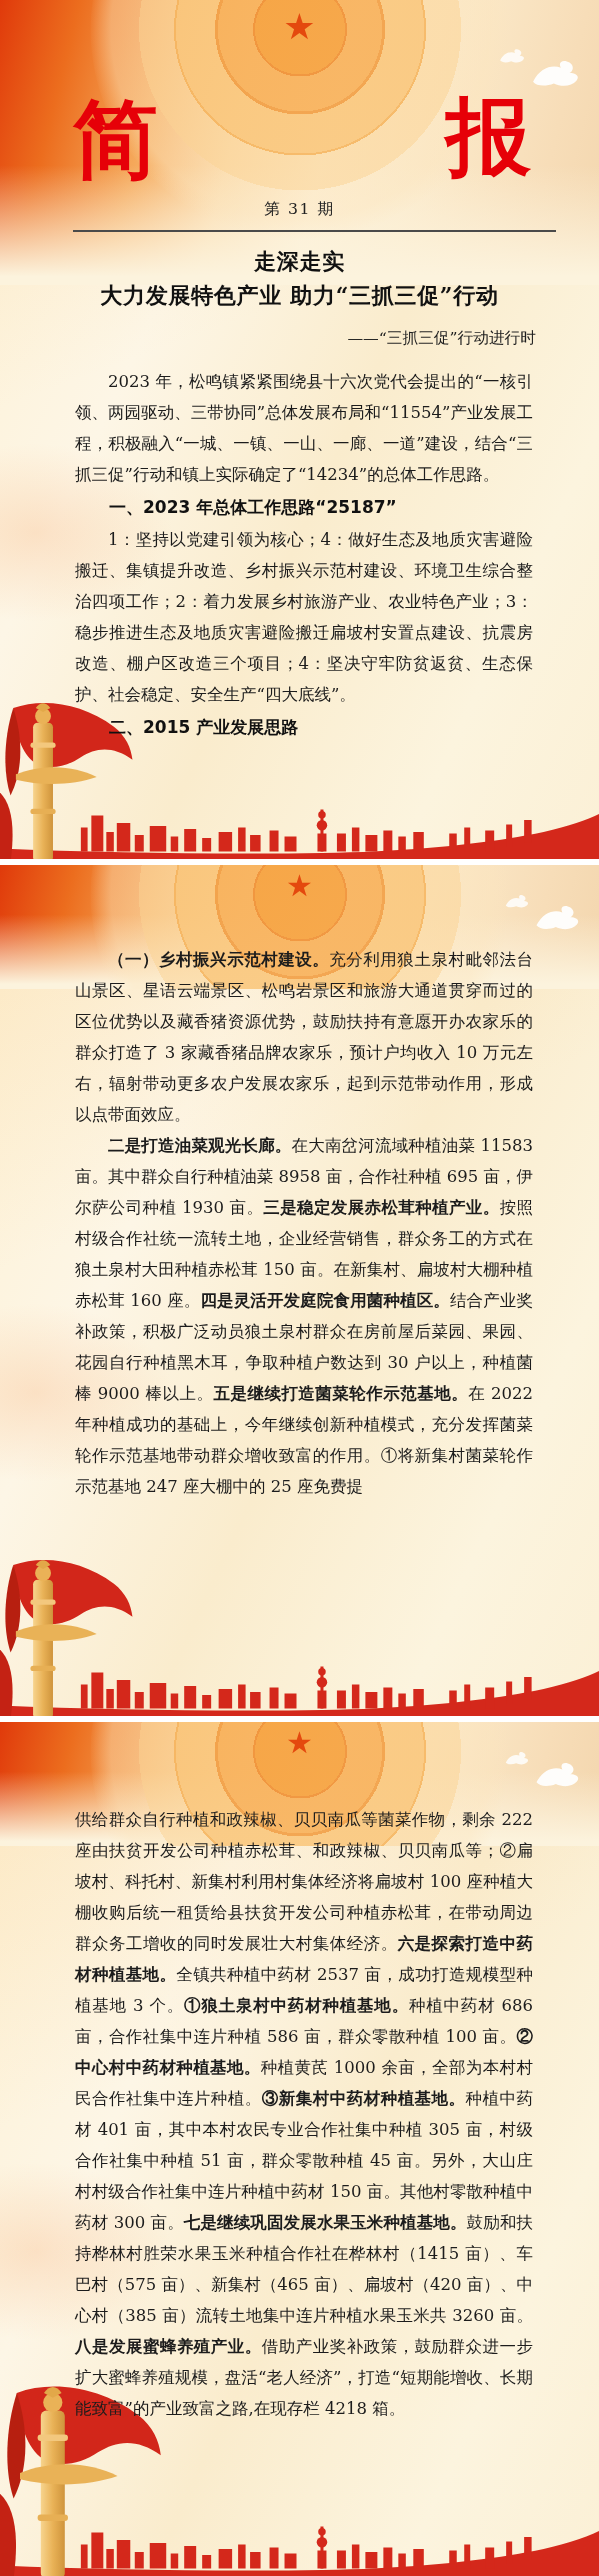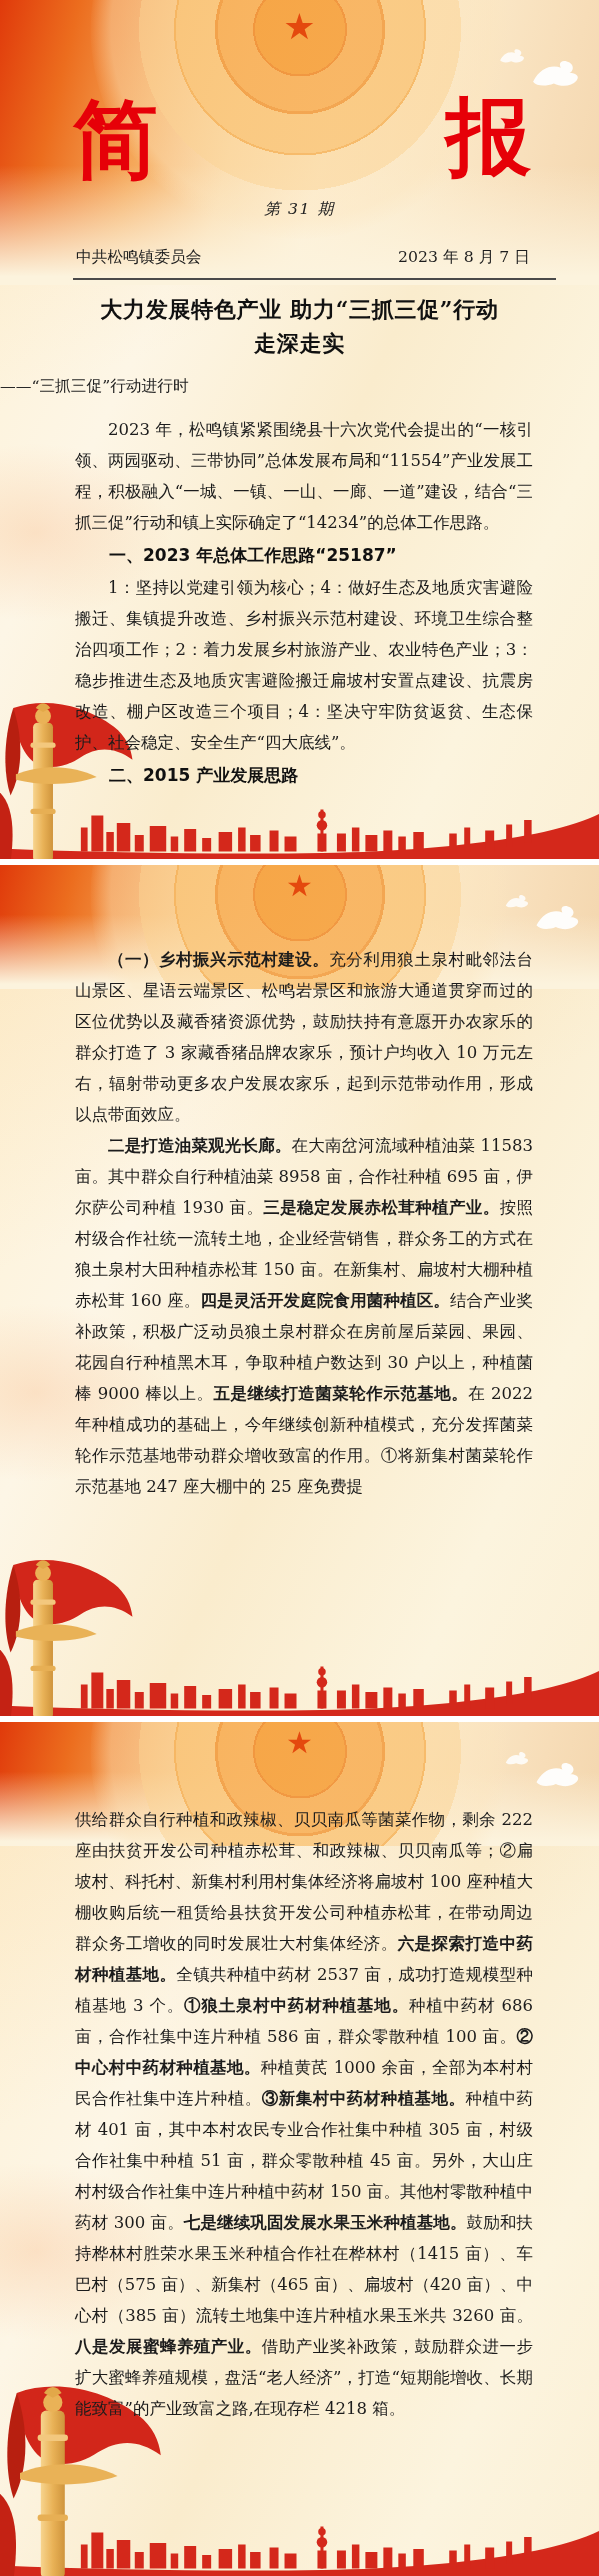--- a/index.html
+++ b/index.html
@@ -47,28 +47,28 @@
   .band.short .doves{top:27px;}
 
   
   .mast-char{position:absolute;font-family:"DejaVu Serif","Liberation Serif",serif;
     font-weight:bold;font-size:85px;line-height:1;color:#e60008;z-index:2;}
   .mast-left{left:73px;top:97px;}
   .mast-right{left:446px;top:94px;}
 
   
   .issue{position:relative;z-index:3;margin-top:199px;text-align:center;
-    font-size:15.7px;color:#222;letter-spacing:1.5px;font-style:italic;}
+    font-size:15.7px;color:#222;letter-spacing:1.5px;}
   .meta{position:relative;z-index:3;display:flex;justify-content:space-between;
     margin:27px 69px 0 76px;font-size:15.7px;color:#1e1e1e;}
   .divider{position:relative;z-index:3;margin:9.7px 43px 0 73px;border-top:2.2px solid #4a4a4a;}
   .title{position:relative;z-index:3;margin:12px 45px 0;text-align:center;
     font-size:22px;line-height:34px;font-weight:bold;color:#111;letter-spacing:0.7px;}
   .title .tl{display:block;}
-  .subtitle{position:relative;z-index:3;margin:16.5px 63px 0 0;text-align:left;
+  .subtitle{position:relative;z-index:3;margin:16.5px 63px 0 0;text-align:right;
     font-size:15.7px;color:#1e1e1e;}
 
   
   .content{position:relative;z-index:3;margin:16.5px 66px 0 75px;}
   .pg2 .content{margin-top:79px;}
   .pg3 .content{margin-top:82px;}
   .para{margin:0;font-size:16.5px;line-height:31px;color:#1c1c1c;
     text-align:justify;text-indent:2em;word-break:break-all;}
   .para.no-indent{text-indent:0;}
   .para b{font-weight:bold;}
@@ -149,28 +149,24 @@
       <span class="star">★</span>
       <svg class="doves" viewBox="0 0 130 90" width="88" height="61">
         <use href="#sym-dove" x="46" y="16" width="82" height="58" fill="#ffffff" opacity="0.95"></use>
         <use href="#sym-dove" x="2" y="2" width="44" height="30" fill="#ffffff" opacity="0.85"></use>
       </svg>
       <span class="mast-char mast-left">简</span>
       <span class="mast-char mast-right">报</span>
     </div>
 
     <div class="issue">第 31 期</div>
-    <div class="meta">
-      <span>中共松鸣镇委员会</span>
-      <span>2023 年 8 月 7 日</span>
-    </div>
     <div class="divider"></div>
     <h1 class="title">
+      <span class="tl">走深走实</span>
       <span class="tl">大力发展特色产业 助力“三抓三促”行动</span>
-      <span class="tl">走深走实</span>
     </h1>
     <div class="subtitle">——“三抓三促”行动进行时</div>
 
     <div class="content">
         <p class="para"><span>2023 年，松鸣镇紧紧围绕县十六次党代会提出的“一核引领、两园驱动、三带协同”总体发展布局和“11554”产业发展工程，积极融入“一城、一镇、一山、一廊、一道”建设，结合“三抓三促”行动和镇上实际确定了“14234”的总体工作思路。</span></p>
         <p class="para heading"><b>一、2023 年总体工作思路“25187”</b></p>
         <p class="para"><span>1：坚持以党建引领为核心；4：做好生态及地质灾害避险搬迁、集镇提升改造、乡村振兴示范村建设、环境卫生综合整治四项工作；2：着力发展乡村旅游产业、农业特色产业；3：稳步推进生态及地质灾害避险搬迁扁坡村安置点建设、抗震房改造、棚户区改造三个项目；4：坚决守牢防贫返贫、生态保护、社会稳定、安全生产“四大底线”。</span></p>
         <p class="para heading"><b>二、2015 产业发展思路</b></p>
       </div>
 

